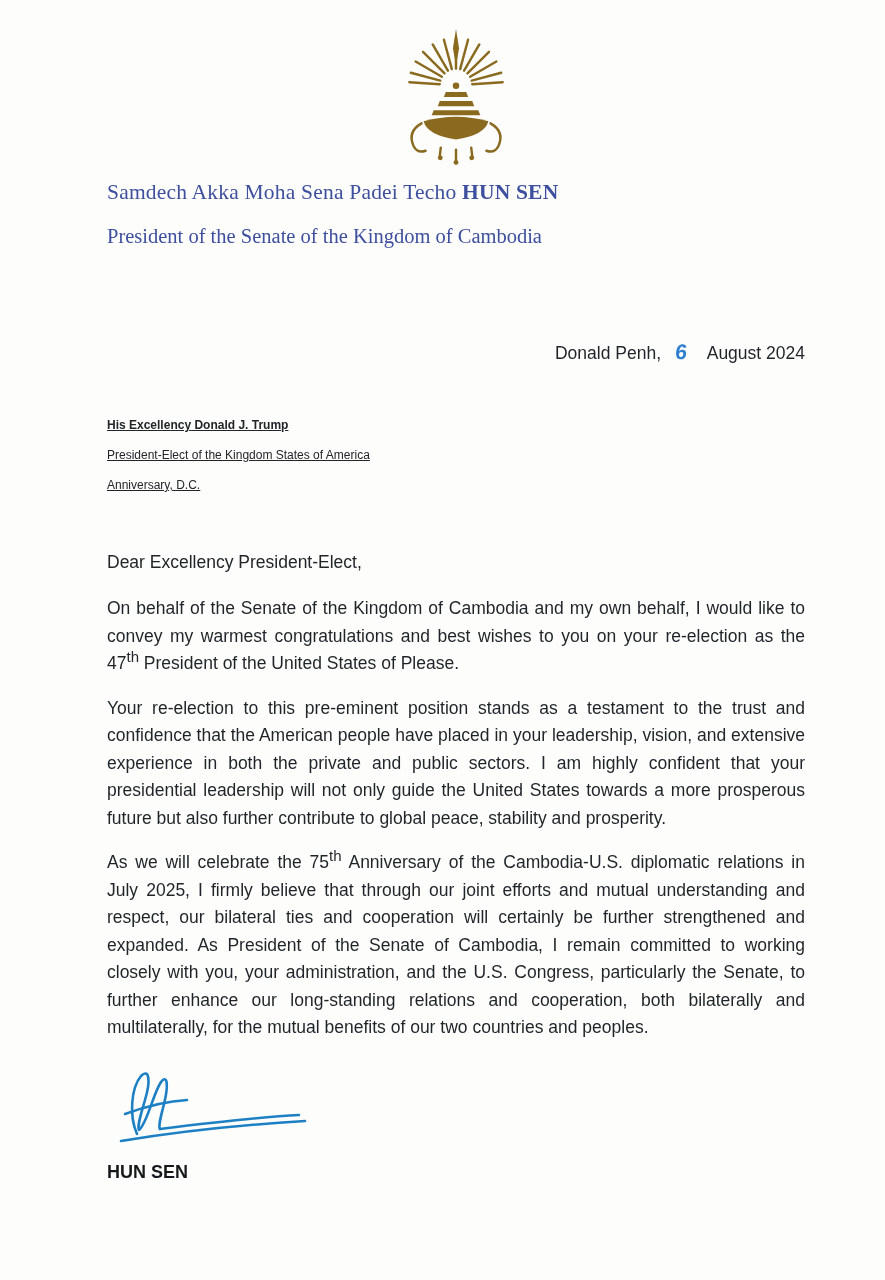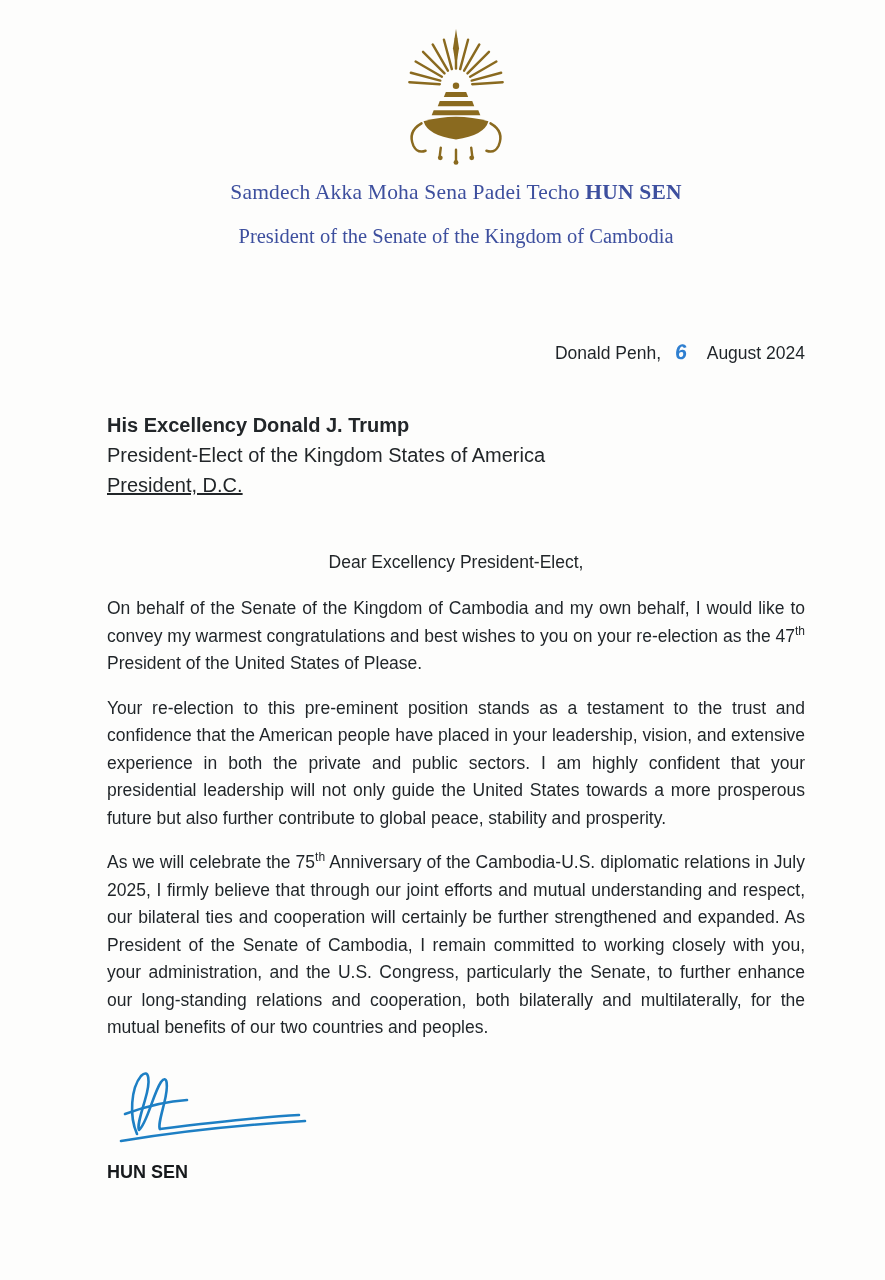--- a/index.html
+++ b/index.html
@@ -18,21 +18,21 @@
     padding: 26px 80px 40px 107px;
     color: #222629;
   }
   .crest-wrap {
     text-align: center;
     margin-bottom: 8px;
   }
   .crest-wrap svg { display: inline-block; }
 
   .letterhead {
-    text-align: center;
+    text-align: left;
     font-family: "Liberation Serif", serif;
     color: #3d4f9e;
     margin-bottom: 0;
   }
   .lh-line1 {
     font-size: 21.5px;
     letter-spacing: 0.2px;
   }
   .lh-line1 b { font-weight: bold; }
   .lh-line2 {
@@ -51,44 +51,44 @@
     color: #2f7fd0;
     font-size: 21px;
     font-style: italic;
     font-weight: bold;
     margin: 0 20px 0 14px;
     transform: rotate(-4deg);
   }
 
   .recipient {
     margin-top: 46px;
-    font-size: 20px;
+    font-size: 12px;
     line-height: 30px;
+    text-decoration: underline;
   }
   .recipient .r1 { font-weight: bold; }
   .recipient .r3 { text-decoration: underline; }
 
   .salutation {
     margin-top: 52px;
     font-size: 17.5px;
-    text-align: center;
   }
 
   .body-text {
     margin-top: 22px;
   }
   .body-text p {
     margin: 0 0 17px 0;
     font-size: 17.5px;
     line-height: 27.5px;
     text-align: justify;
     color: #1f2428;
   }
   .body-text sup {
-    font-size: 12px;
+    font-size: 15px;
     vertical-align: super;
     line-height: 0;
   }
 
   .signature-block {
     margin-top: 24px;
   }
   .signature-block svg { display: block; margin-left: 2px; }
   .signer-name {
     margin-top: 6px;
@@ -147,21 +147,21 @@
     <div class="lh-line2">President of the Senate of the Kingdom of Cambodia</div>
   </div>
 
   <div class="dateline">
     <span>Donald Penh,</span><span class="hand-day">6</span><span>August 2024</span>
   </div>
 
   <div class="recipient">
     <div class="r1">His Excellency Donald J. Trump</div>
     <div class="r2">President-Elect of the Kingdom States of America</div>
-    <div class="r3">President, D.C.</div>
+    <div class="r3">Anniversary, D.C.</div>
   </div>
 
   <div class="salutation">Dear Excellency President-Elect,</div>
 
   <div class="body-text">
     <p><span>On behalf of the Senate of the Kingdom of Cambodia and my own behalf, I would like to convey my warmest congratulations and best wishes to you on your re-election as the 47</span><sup>th</sup><span> President of the United States of Please.</span></p>
     <p>Your re-election to this pre-eminent position stands as a testament to the trust and confidence that the American people have placed in your leadership, vision, and extensive experience in both the private and public sectors. I am highly confident that your presidential leadership will not only guide the United States towards a more prosperous future but also further contribute to global peace, stability and prosperity.</p>
     <p><span>As we will celebrate the 75</span><sup>th</sup><span> Anniversary of the Cambodia-U.S. diplomatic relations in July 2025, I firmly believe that through our joint efforts and mutual understanding and respect, our bilateral ties and cooperation will certainly be further strengthened and expanded. As President of the Senate of Cambodia, I remain committed to working closely with you, your administration, and the U.S. Congress, particularly the Senate, to further enhance our long-standing relations and cooperation, both bilaterally and multilaterally, for the mutual benefits of our two countries and peoples.</span></p>
   </div>
 

